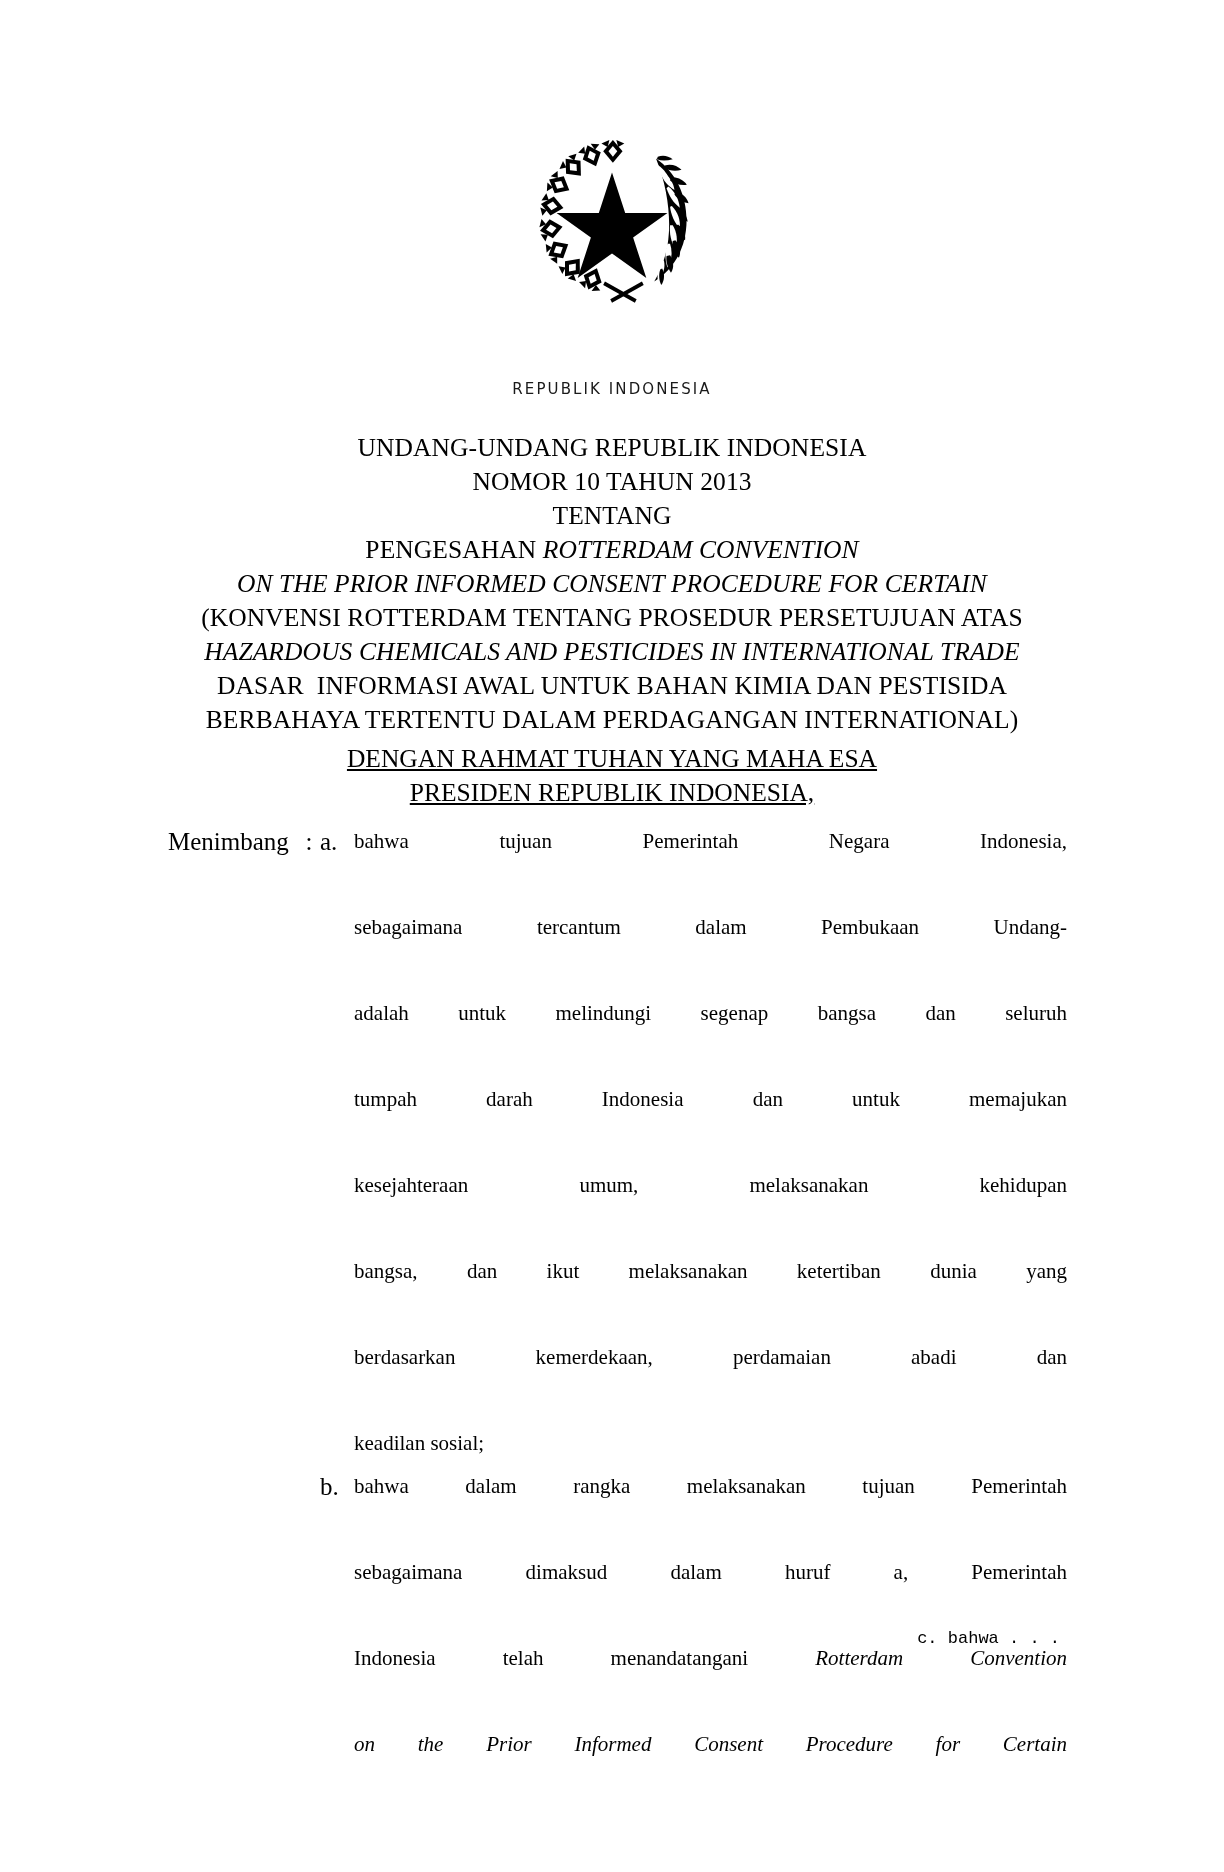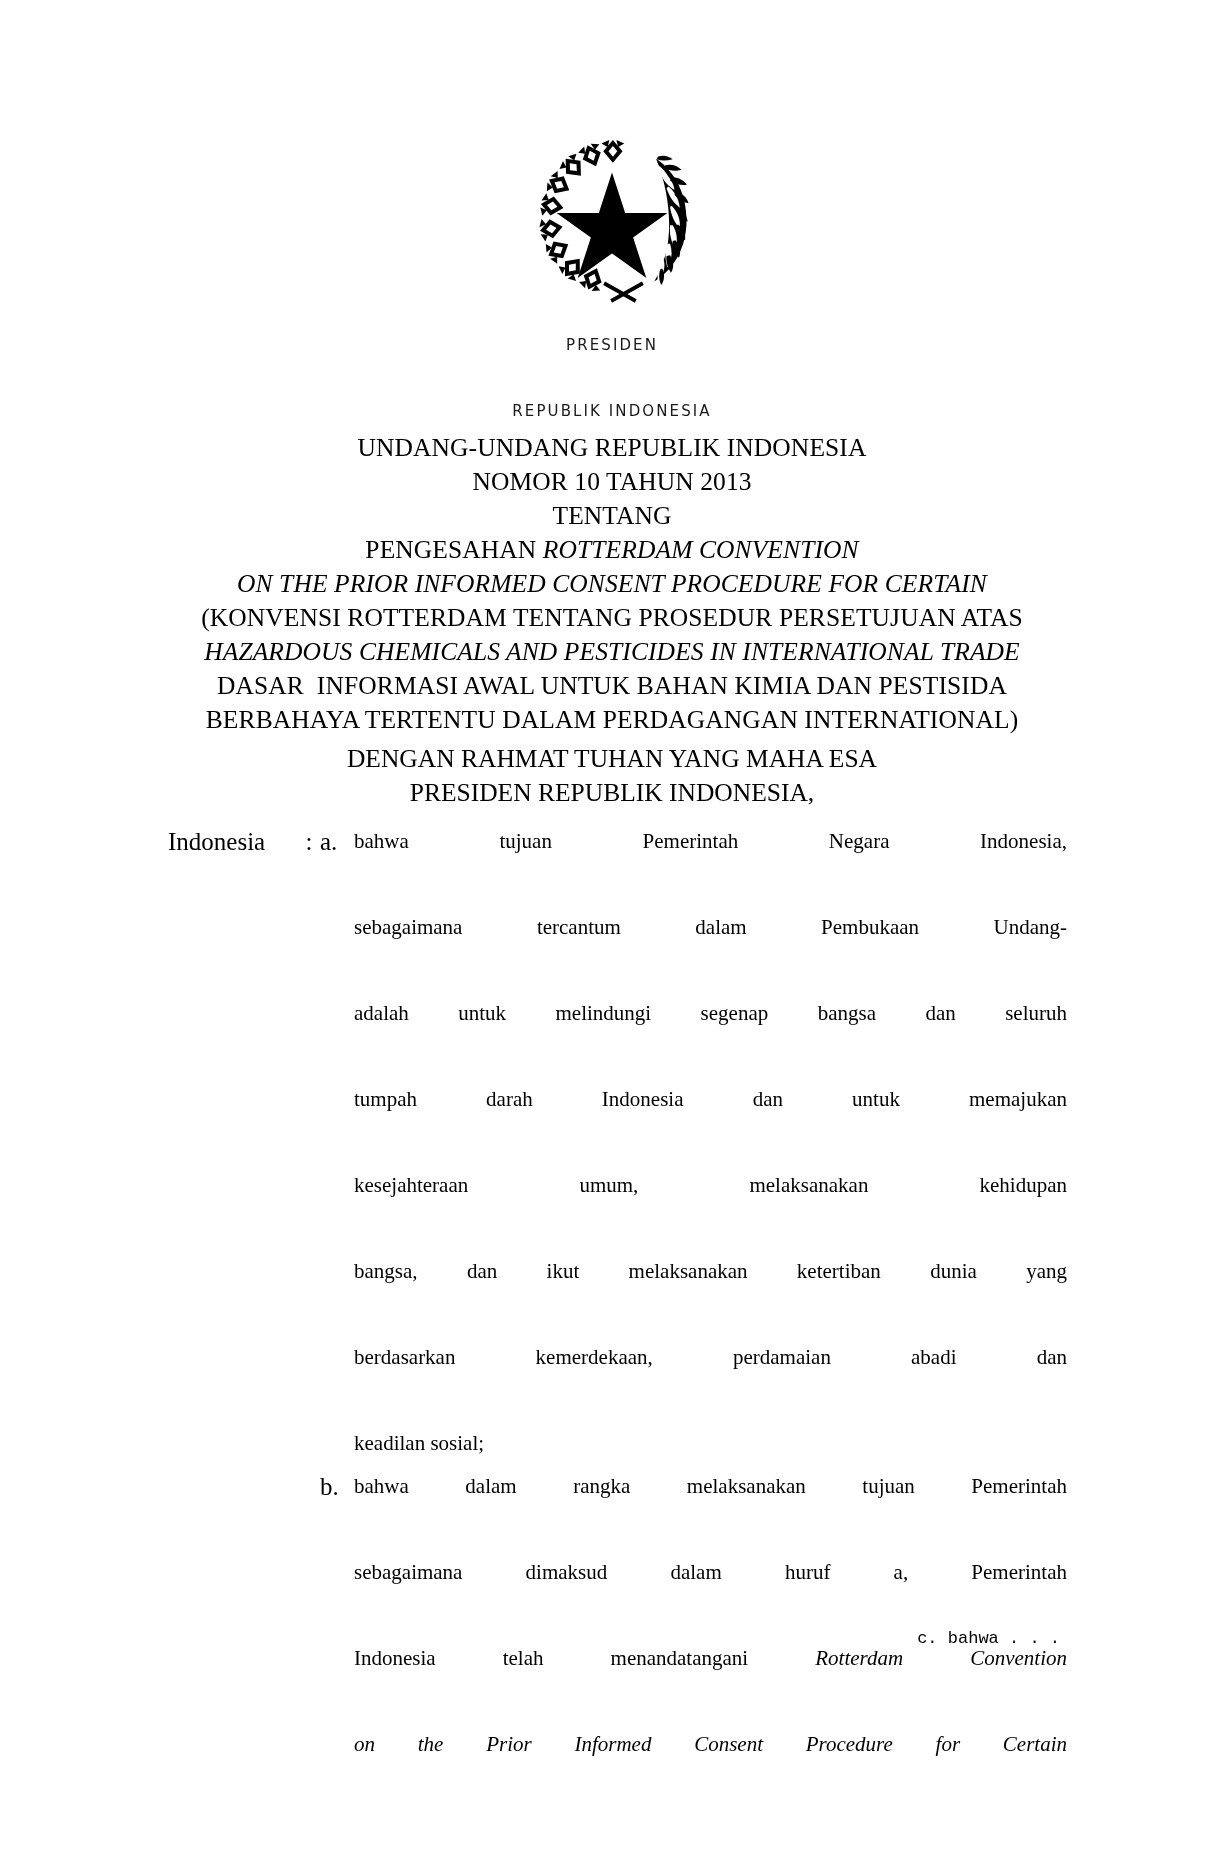--- a/index.html
+++ b/index.html
@@ -81,21 +81,21 @@
   
   .invocation {
     position: absolute;
     top: 742px;
     left: 112px;
     width: 1000px;
     text-align: center;
     font-size: 25.5px;
     line-height: 34px;
   }
-  .invocation .ln { display: block; white-space: pre; }
+  .invocation .ln { display: block; white-space: pre; text-decoration: underline; }
 
   
   .considerans {
     position: absolute;
     top: 820px;
     left: 0;
     width: 1224px;
   }
   .cons-row {
     display: flex;
@@ -263,21 +263,20 @@
 
         <path d="M92 170 L128 190 L126 194 L90 174 Z"></path>
         <path d="M134 170 L98 190 L100 194 L136 174 Z"></path>
 
         <path d="M100 46 L115 92 L163 92 L124 120 L139 166 L100 138 L61 166 L76 120 L37 92 L85 92 Z"></path>
       </g>
     </svg>
   </div>
 
   <div class="kop">
-    <div class="kop-line1">PRESIDEN</div>
     <div class="kop-line2">REPUBLIK INDONESIA</div>
   </div>
 
   <div class="title-block">
     <span class="ln">UNDANG-UNDANG REPUBLIK INDONESIA</span>
     <span class="ln">NOMOR 10 TAHUN 2013</span>
     <span class="ln">TENTANG</span>
     <span class="ln"><span>PENGESAHAN </span><span class="ital">ROTTERDAM CONVENTION</span></span>
     <span class="ln ital">ON THE PRIOR INFORMED CONSENT PROCEDURE FOR CERTAIN</span>
     <span class="ln">(KONVENSI ROTTERDAM TENTANG PROSEDUR PERSETUJUAN ATAS</span>
@@ -286,21 +285,21 @@
     <span class="ln">BERBAHAYA TERTENTU DALAM PERDAGANGAN INTERNATIONAL)</span>
   </div>
 
   <div class="invocation">
     <span class="ln">DENGAN RAHMAT TUHAN YANG MAHA ESA</span>
     <span class="ln">PRESIDEN REPUBLIK INDONESIA,</span>
   </div>
 
   <div class="considerans">
     <div class="cons-row">
-      <div class="cons-label">Indonesia</div>
+      <div class="cons-label">Menimbang</div>
       <div class="cons-colon">:</div>
       <div class="cons-items">
 
         <div class="cons-item">
           <div class="cons-item-marker">a.</div>
           <div class="cons-item-text">
             <span class="jline">bahwa tujuan Pemerintah Negara Indonesia,</span>
             <span class="jline">sebagaimana tercantum dalam Pembukaan Undang-</span>
             <span class="jline">adalah untuk melindungi segenap bangsa dan seluruh</span>
             <span class="jline">tumpah darah Indonesia dan untuk memajukan</span>

